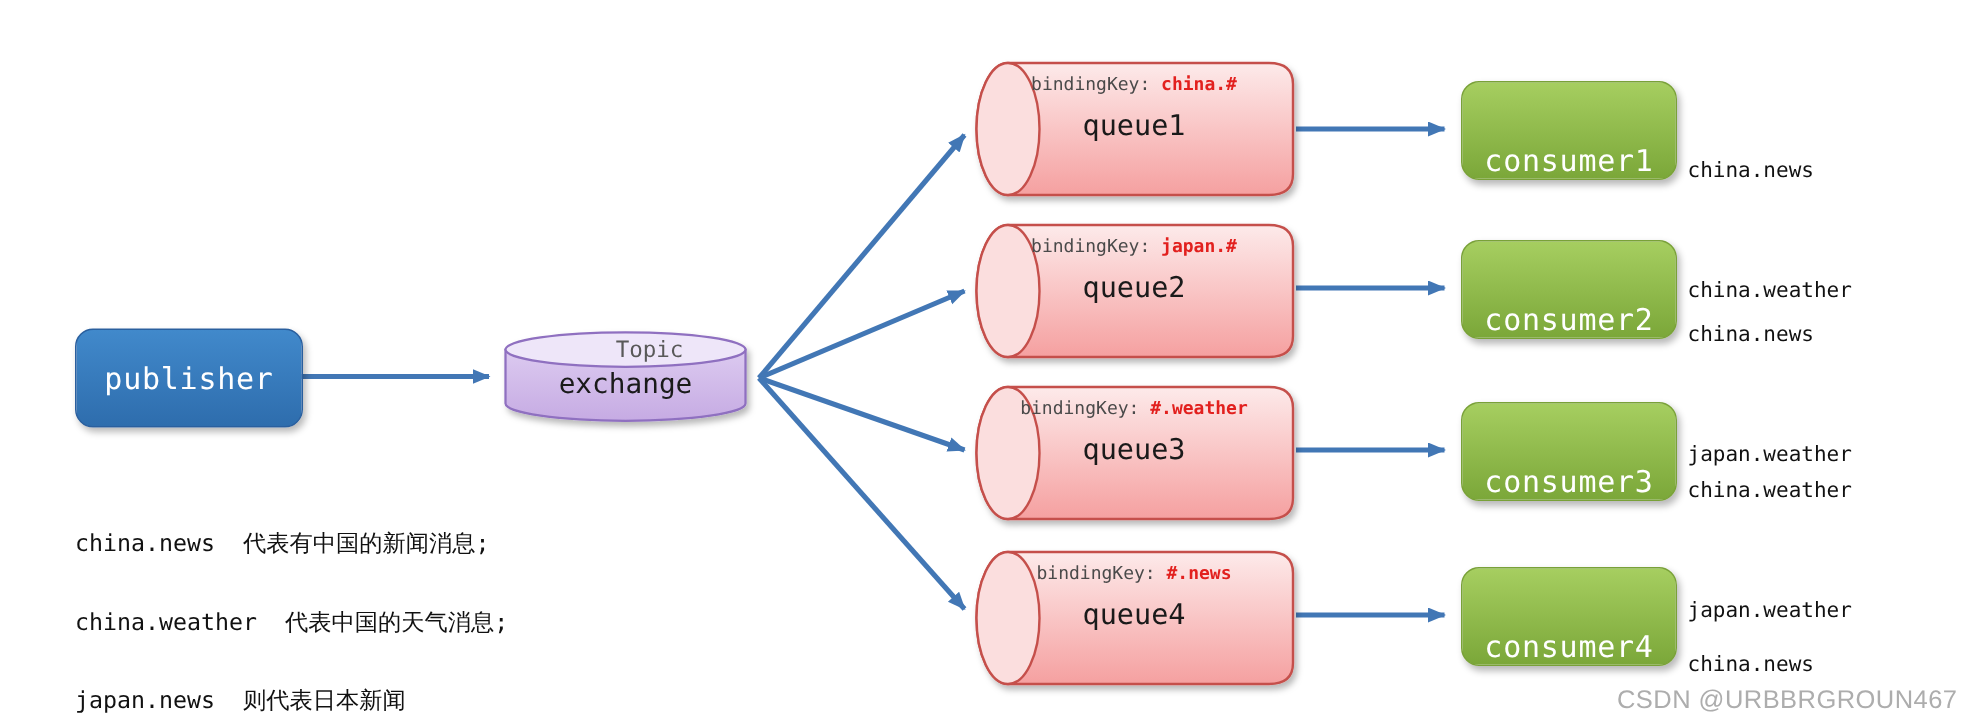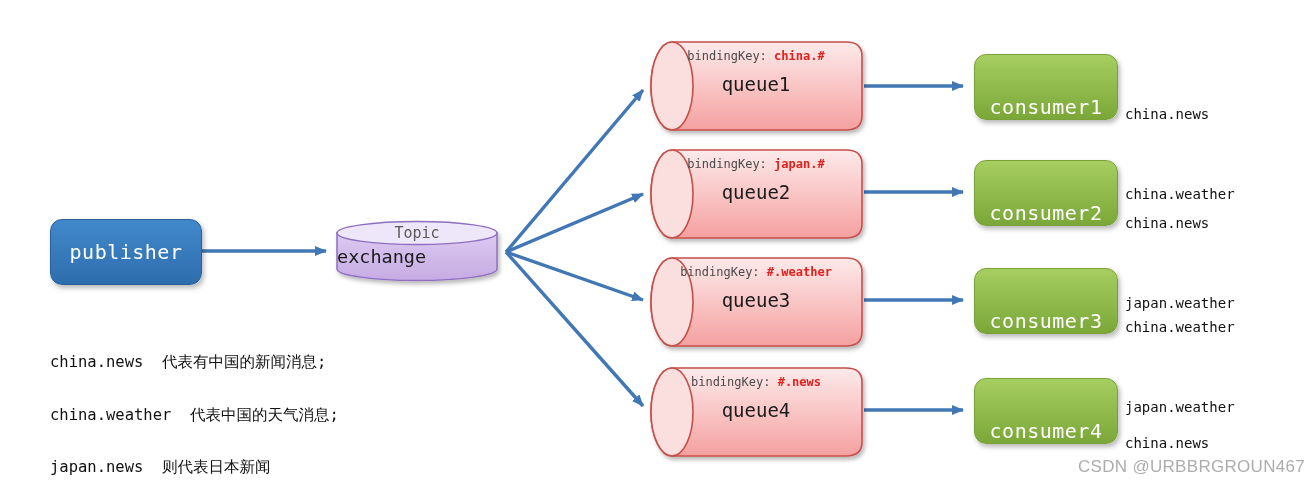--- a/index.html
+++ b/index.html
@@ -37,26 +37,26 @@
     border: 1px solid #79a138;
     align-items: flex-end;
   }
   .consumer.c1 { top: 54px; }
   .consumer.c2 { top: 160px; }
   .consumer.c3 { top: 268px; }
   .consumer.c4 { top: 378px; }
 
   
   .exch-topic {
-    left: 337px; top: 224px; width: 160px; height: 18px;
+    left: 353px; top: 224px; width: 160px; height: 18px;
     text-align: center; font-size: 15px; color: #595959; line-height: 18px;
   }
   .exch-name {
     left: 337px; top: 245px; width: 160px; height: 24px;
-    text-align: left; font-size: 18.5px; color: #1a1a1a; line-height: 24px;
+    text-align: center; font-size: 18.5px; color: #1a1a1a; line-height: 24px;
   }
 
   
   .q-binding {
     left: 650px; width: 212px; height: 20px;
     display: flex; justify-content: center; align-items: center;
     font-size: 12px; white-space: pre;
   }
   .q-binding .bk-label { color: #4a4a4a; }
   .q-binding .bk-key   { color: #e2201e; font-weight: bold; }

